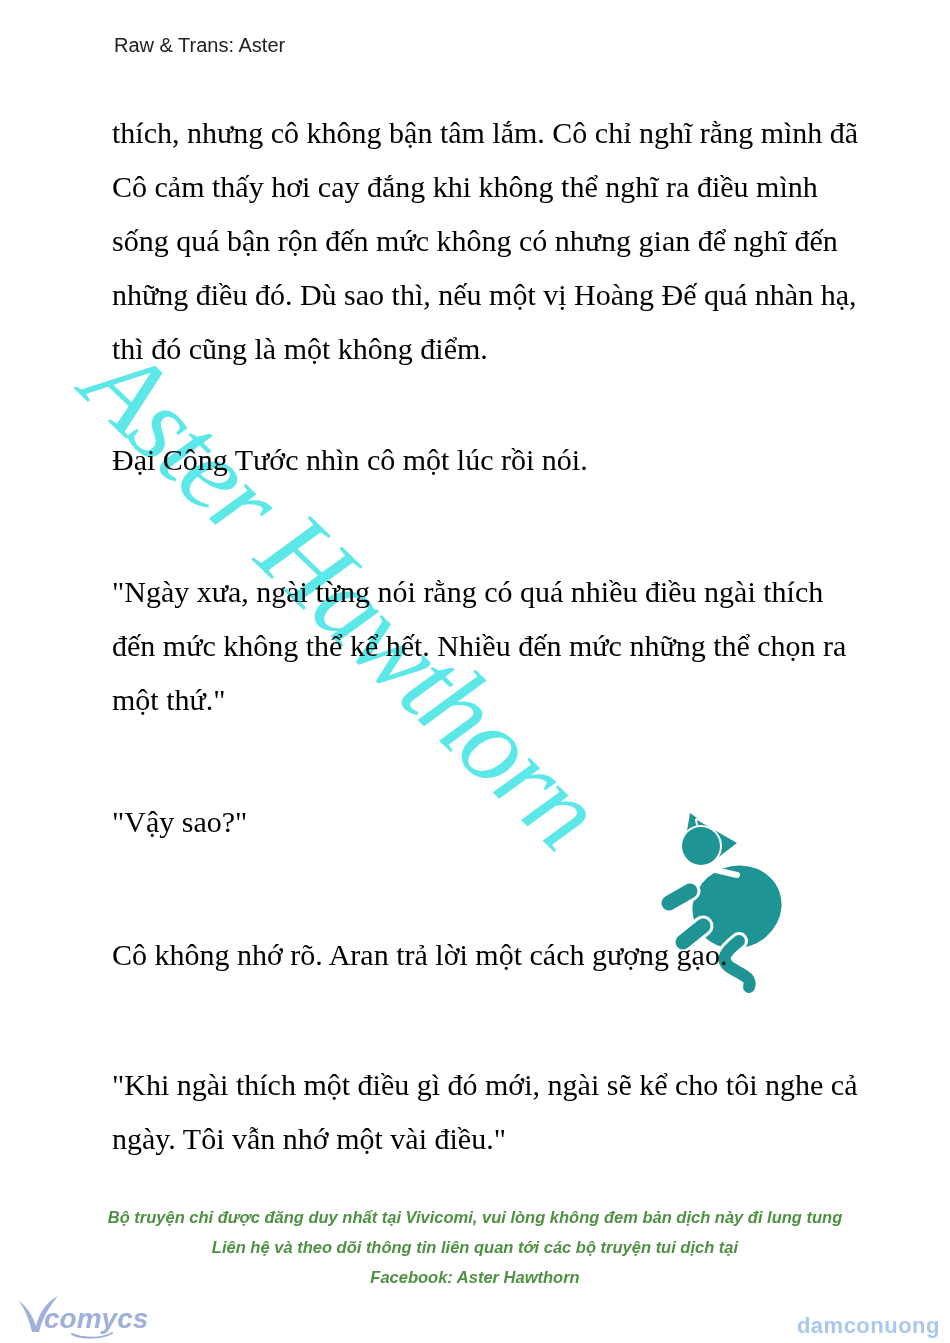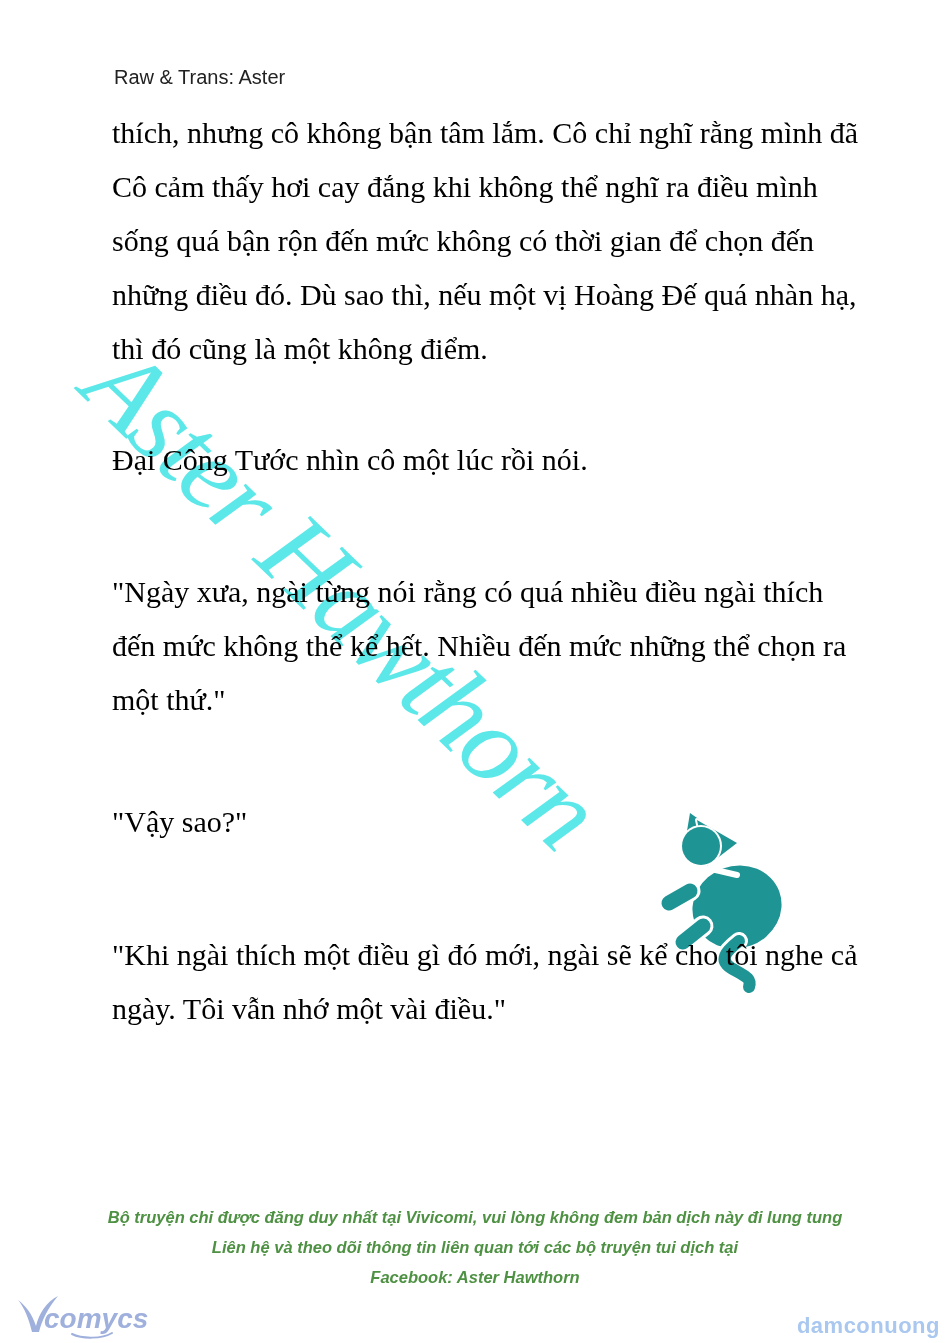--- a/index.html
+++ b/index.html
@@ -6,21 +6,21 @@
   .page{
     position:relative;
     width:950px;height:1343px;
     background:#ffffff;
     overflow:hidden;
     margin:0 auto;
     font-family:"Liberation Serif","DejaVu Serif",serif;
   }
   
   .header{
-    position:absolute;left:114px;top:66px;
+    position:absolute;left:114px;top:34px;
     font-family:"Liberation Sans","DejaVu Sans",sans-serif;
     font-size:20px;color:var(--header-ink,#222);
     z-index:3;
   }
   
   .watermark{
     position:absolute;left:142px;top:326px;
     font-size:110px;font-style:italic;
     font-family:"Liberation Serif","DejaVu Serif",serif;
     color:var(--watermark,#5ce8e8);
@@ -102,34 +102,37 @@
       <polygon points="31,37 35,13 52,25"></polygon>
       <polygon points="42,20 82,43 52,66"></polygon>
       <circle cx="46" cy="46" r="19"></circle>
     </g>
   </svg>
 
   <div class="content">
     <p class="p1">
       <span class="line">thích, nhưng cô không bận tâm lắm. Cô chỉ nghĩ rằng mình đã</span>
       <span class="line">Cô cảm thấy hơi cay đắng khi không thể nghĩ ra điều mình</span>
-      <span class="line">sống quá bận rộn đến mức không có thời gian để chọn đến</span>
+      <span class="line">sống quá bận rộn đến mức không có nhưng gian để nghĩ đến</span>
       <span class="line">những điều đó. Dù sao thì, nếu một vị Hoàng Đế quá nhàn hạ,</span>
       <span class="line">thì đó cũng là một không điểm.</span>
     </p>
     <p class="p2">
       <span class="line">Đại Công Tước nhìn cô một lúc rồi nói.</span>
     </p>
     <p class="p3">
       <span class="line">"Ngày xưa, ngài từng nói rằng có quá nhiều điều ngài thích</span>
       <span class="line">đến mức không thể kể hết. Nhiều đến mức những thể chọn ra</span>
       <span class="line">một thứ."</span>
     </p>
     <p class="p4">
       <span class="line">"Vậy sao?"</span>
+    </p>
+    <p class="p5">
+      <span class="line">Cô không nhớ rõ. Aran trả lời một cách gượng gạo.</span>
     </p>
     <p class="p6">
       <span class="line">"Khi ngài thích một điều gì đó mới, ngài sẽ kể cho tôi nghe cả</span>
       <span class="line">ngày. Tôi vẫn nhớ một vài điều."</span>
     </p>
   </div>
 
   <div class="footer">
     <div>Bộ truyện chỉ được đăng duy nhất tại Vivicomi, vui lòng không đem bản dịch này đi lung tung</div>
     <div>Liên hệ và theo dõi thông tin liên quan tới các bộ truyện tui dịch tại</div>

